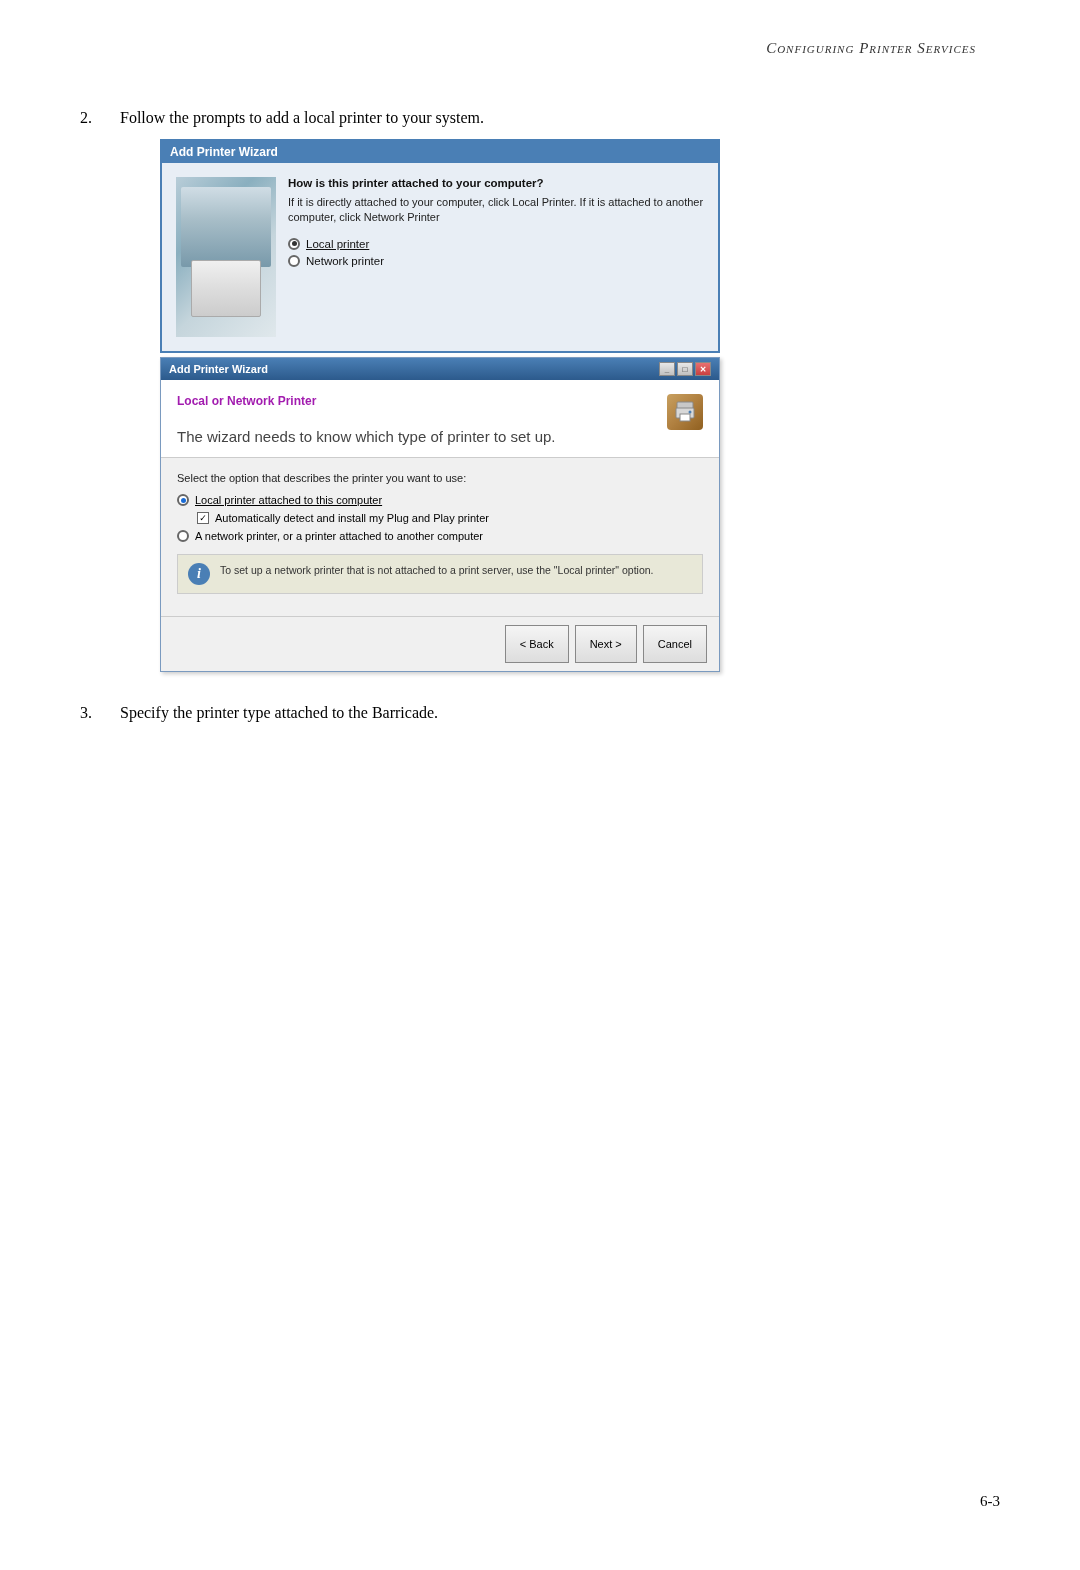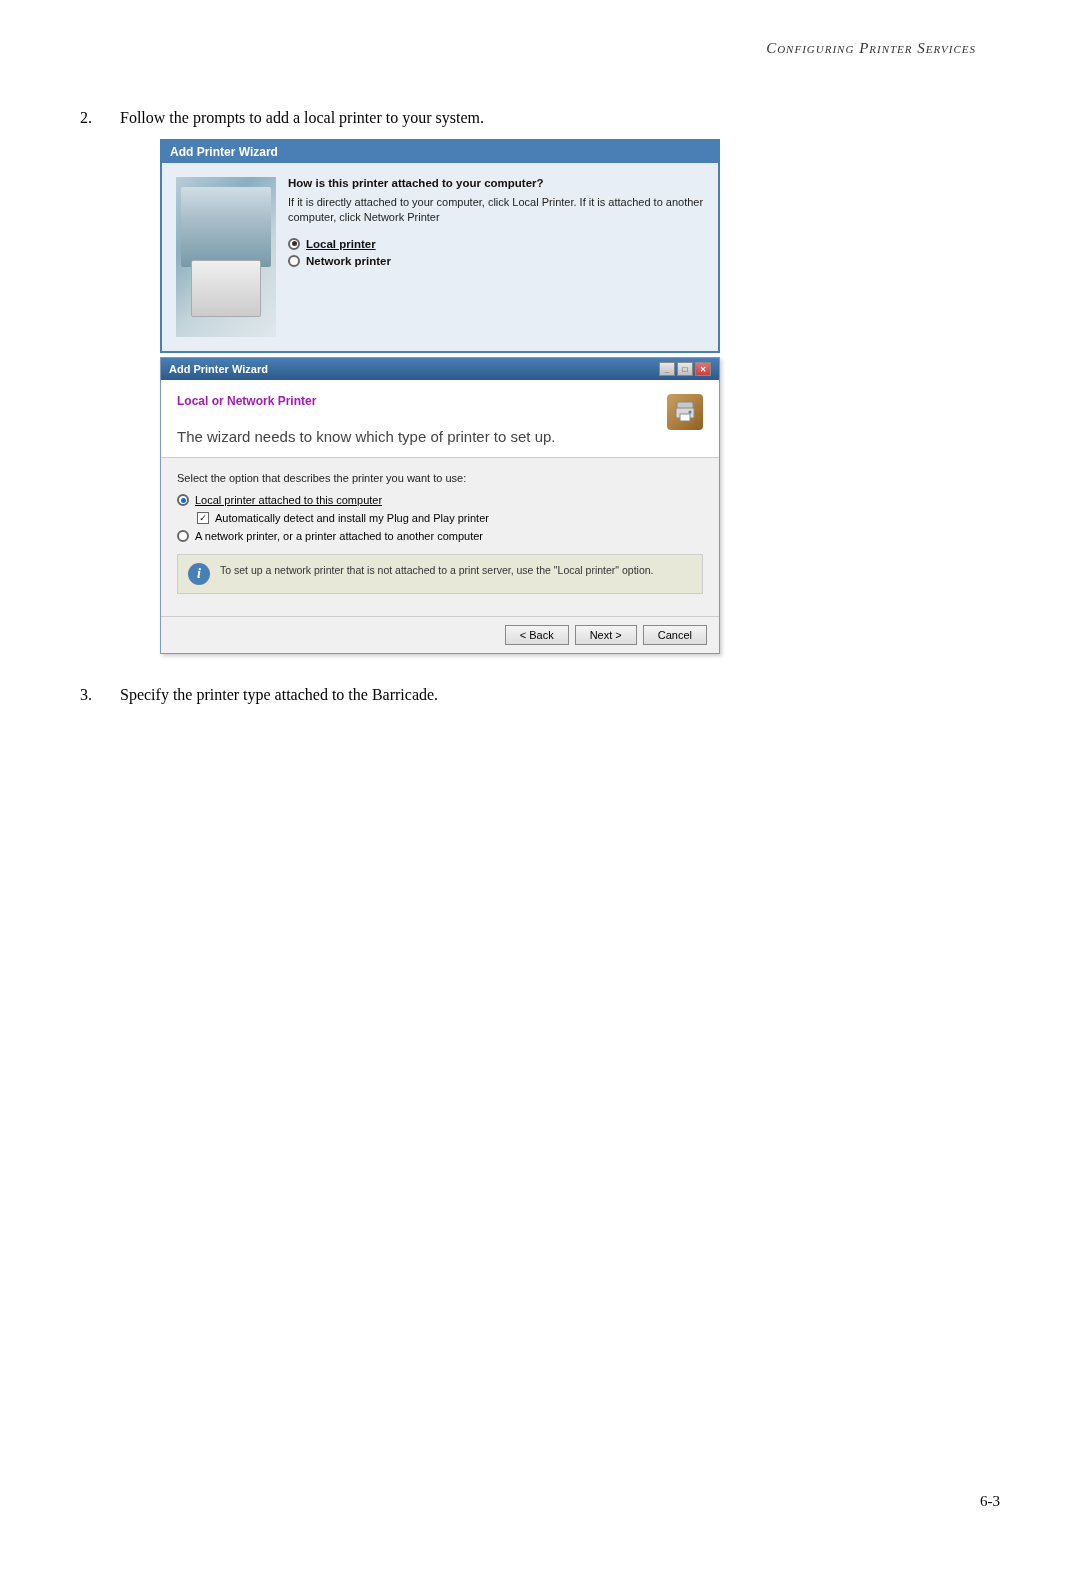--- a/index.html
+++ b/index.html
@@ -117,21 +117,20 @@
       color: #222;
       line-height: 1.4;
     }
 
     .radio-option {
       display: flex;
       align-items: center;
       gap: 6px;
       margin-bottom: 5px;
       font-size: 11.5px;
-      font-weight: bold;
     }
 
     .radio-circle {
       width: 12px;
       height: 12px;
       border-radius: 50%;
       border: 2px solid #666;
       display: inline-flex;
       align-items: center;
       justify-content: center;
@@ -316,21 +315,21 @@
       padding: 8px 12px;
       display: flex;
       justify-content: flex-end;
       gap: 6px;
       margin-top: 8px;
     }
 
     .wizard-btn {
       font-size: 11px;
       font-family: Arial, sans-serif;
-      padding: 3px 14px;
+      padding: 12px 14px;
       border: 1px solid #888;
       background: linear-gradient(180deg, #f5f5f5 0%, #ddd 100%);
       cursor: pointer;
       min-width: 60px;
       text-align: right;
     }
 
     .step3-item {
       display: flex;
       align-items: flex-start;

